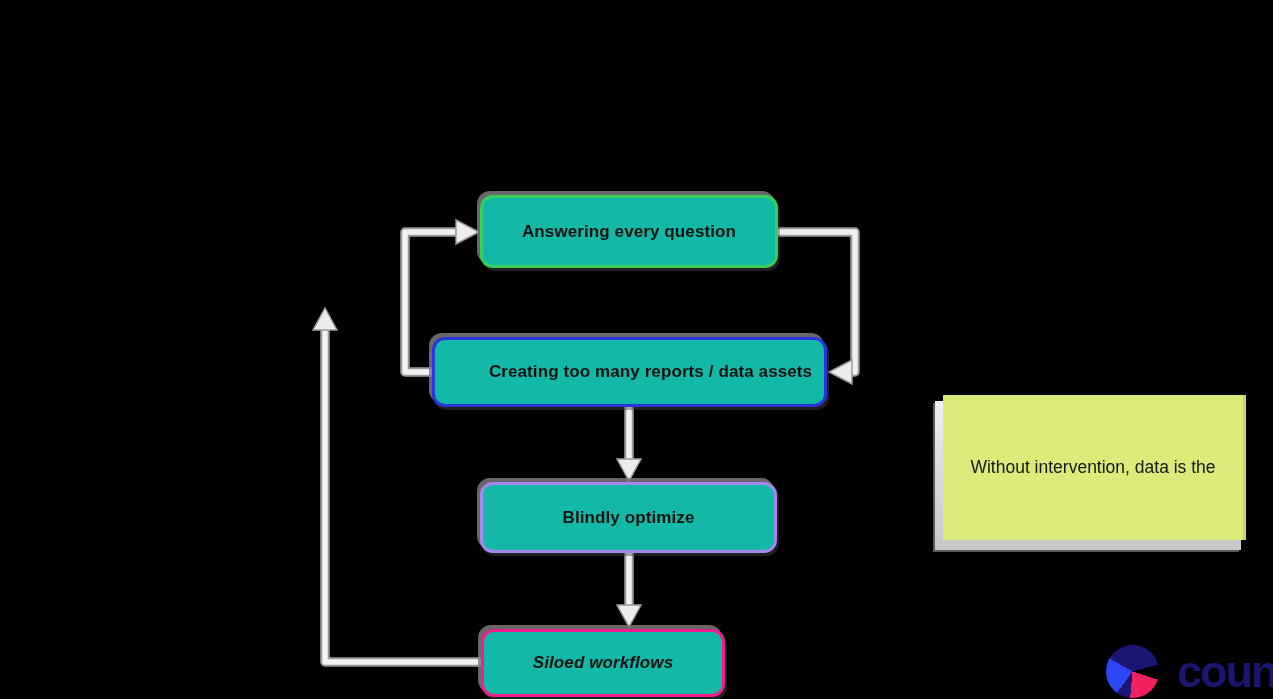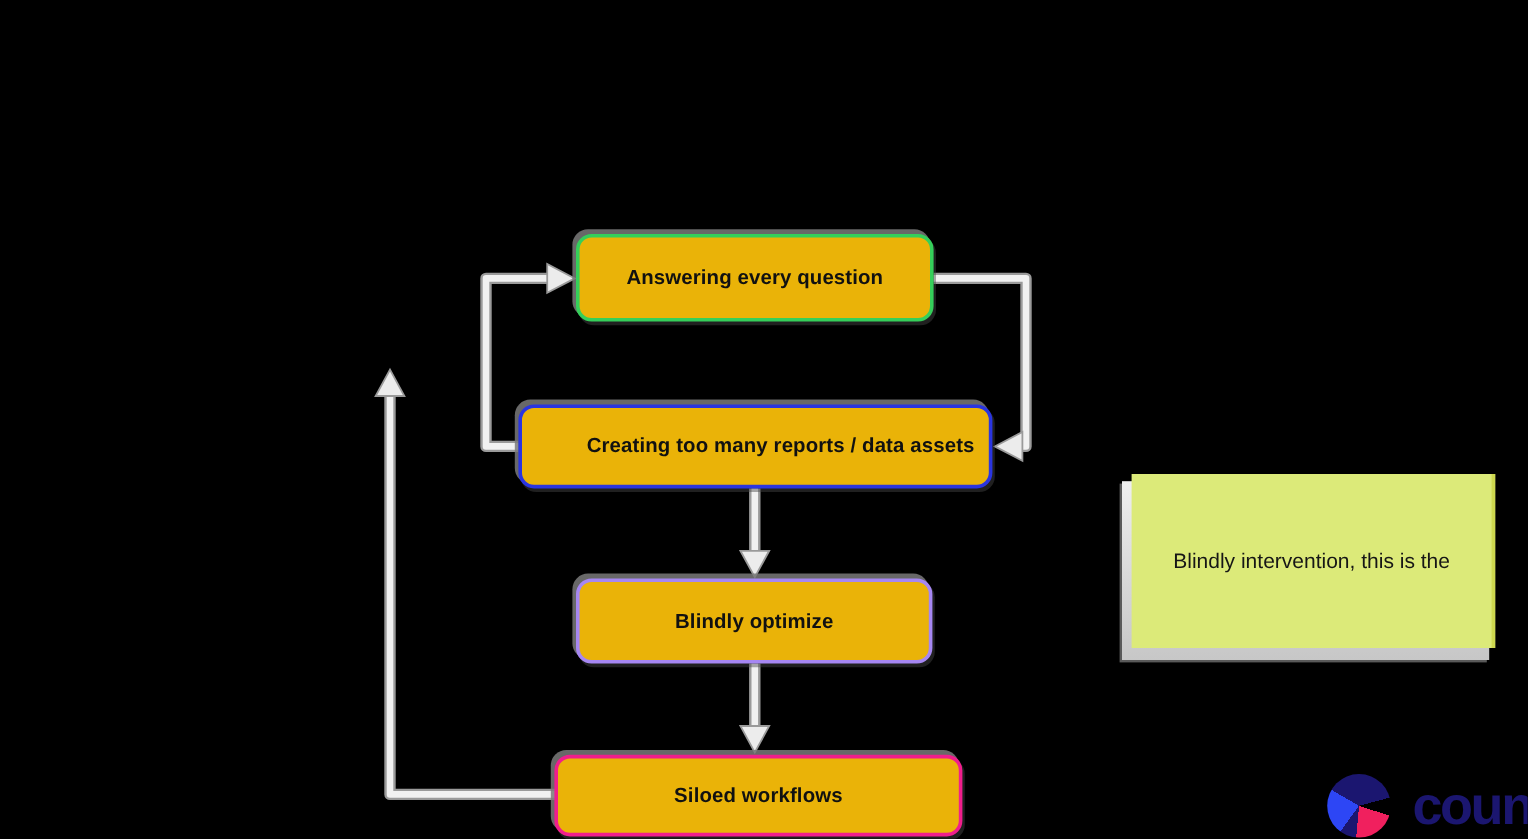--- a/index.html
+++ b/index.html
@@ -11,39 +11,39 @@
     font-family: "Liberation Sans", sans-serif;
   }
   .canvas { position: absolute; inset: 0; }
   svg.connectors { position: absolute; left: 0; top: 0; pointer-events: none; }
   .pipe-outer { fill: none; stroke: #9a9a9a; stroke-width: 9.5; stroke-linejoin: round; }
   .pipe-inner { fill: none; stroke: #f1f1f1; stroke-width: 5.5; stroke-linejoin: round; }
   .arrowhead { fill: #ececec; stroke: #9a9a9a; stroke-width: 1.5; }
 
   .node {
     position: absolute;
-    background: #eab308;
+    background: #14b8a6;
     border: 3px solid #888;
     border-radius: 13px;
     display: flex; align-items: center; justify-content: center;
     box-shadow: -3px -4px 0 rgba(122,122,122,0.85), 2px 3px 0 rgba(70,70,70,0.45);
     box-sizing: border-box;
   }
   .node-label {
     font-weight: 700;
     font-size: 17px;
     color: #111111;
     text-align: center;
     letter-spacing: 0.1px;
     padding: 0 10px;
   }
   .node-answering { left: 480px; top: 195px; width: 298px; height: 73px; }
   .node-creating  { left: 432px; top: 337px; width: 395px; height: 70px; }
   .node-blindly   { left: 480px; top: 482px; width: 297px; height: 71px; }
-  .node-siloed    { left: 462px; top: 629px; width: 340px; height: 68px; }
+  .node-siloed    { left: 481px; top: 629px; width: 244px; height: 68px; font-style: italic; }
 
   .note-backing {
     position: absolute;
     left: 935px; top: 401px; width: 306px; height: 149px;
     background: linear-gradient(180deg, #efefef 0%, #d6d6d6 60%, #c7c7c7 100%);
     box-shadow: -2px 2px 0 rgba(180,180,180,0.5);
   }
   .note {
     position: absolute;
     left: 943px; top: 395px; width: 303px; height: 145px;
@@ -127,21 +127,21 @@
   <div class="node node-blindly" style="border-color: rgb(166, 135, 242); justify-content: center;">
     <span class="node-label">Blindly optimize</span>
   </div>
 
   <div class="node node-siloed" style="border-color: rgb(240, 30, 140);">
     <span class="node-label">Siloed workflows</span>
   </div>
 
   <div class="note-backing"></div>
   <div class="note" style="background-color: rgb(220, 234, 121);">
-    <div class="note-line">Blindly intervention, this is the</div>
+    <div class="note-line">Without intervention, data is the</div>
   </div>
 
   <div class="logo">
     <div class="logo-mark" style="background: conic-gradient(rgb(27, 22, 112) 0deg, rgb(27, 22, 112) 75deg, transparent 75deg, transparent 108deg, rgb(240, 32, 94) 108deg, rgb(240, 32, 94) 185deg, rgb(27, 22, 112) 185deg, rgb(27, 22, 112) 216deg, rgb(45, 70, 245) 216deg, rgb(45, 70, 245) 300deg, rgb(27, 22, 112) 300deg, rgb(27, 22, 112) 360deg);"></div>
     <div class="logo-wordmark" style="color: rgb(27, 22, 112);">count</div>
   </div>
 
 </div>
 
 </body></html>

